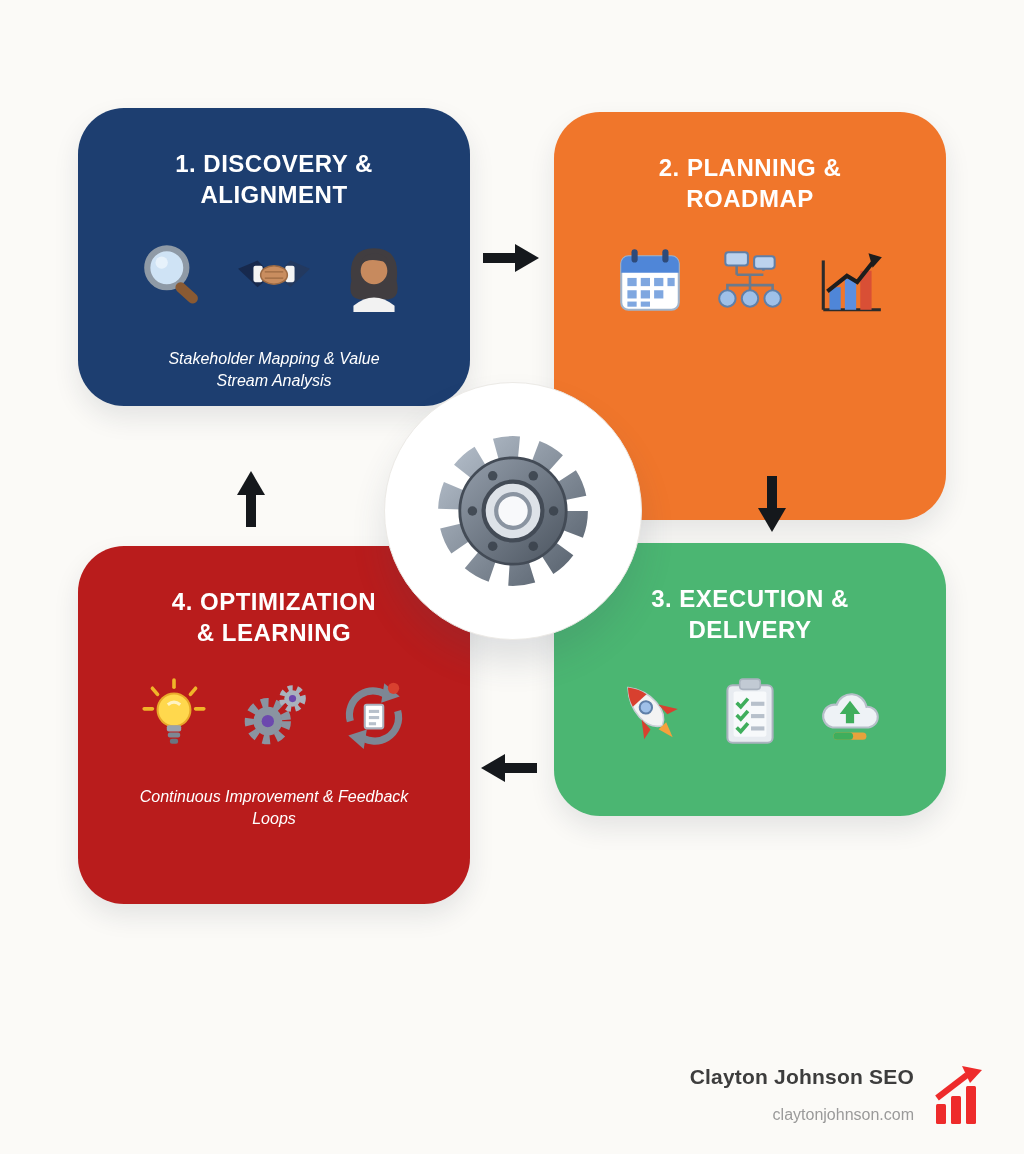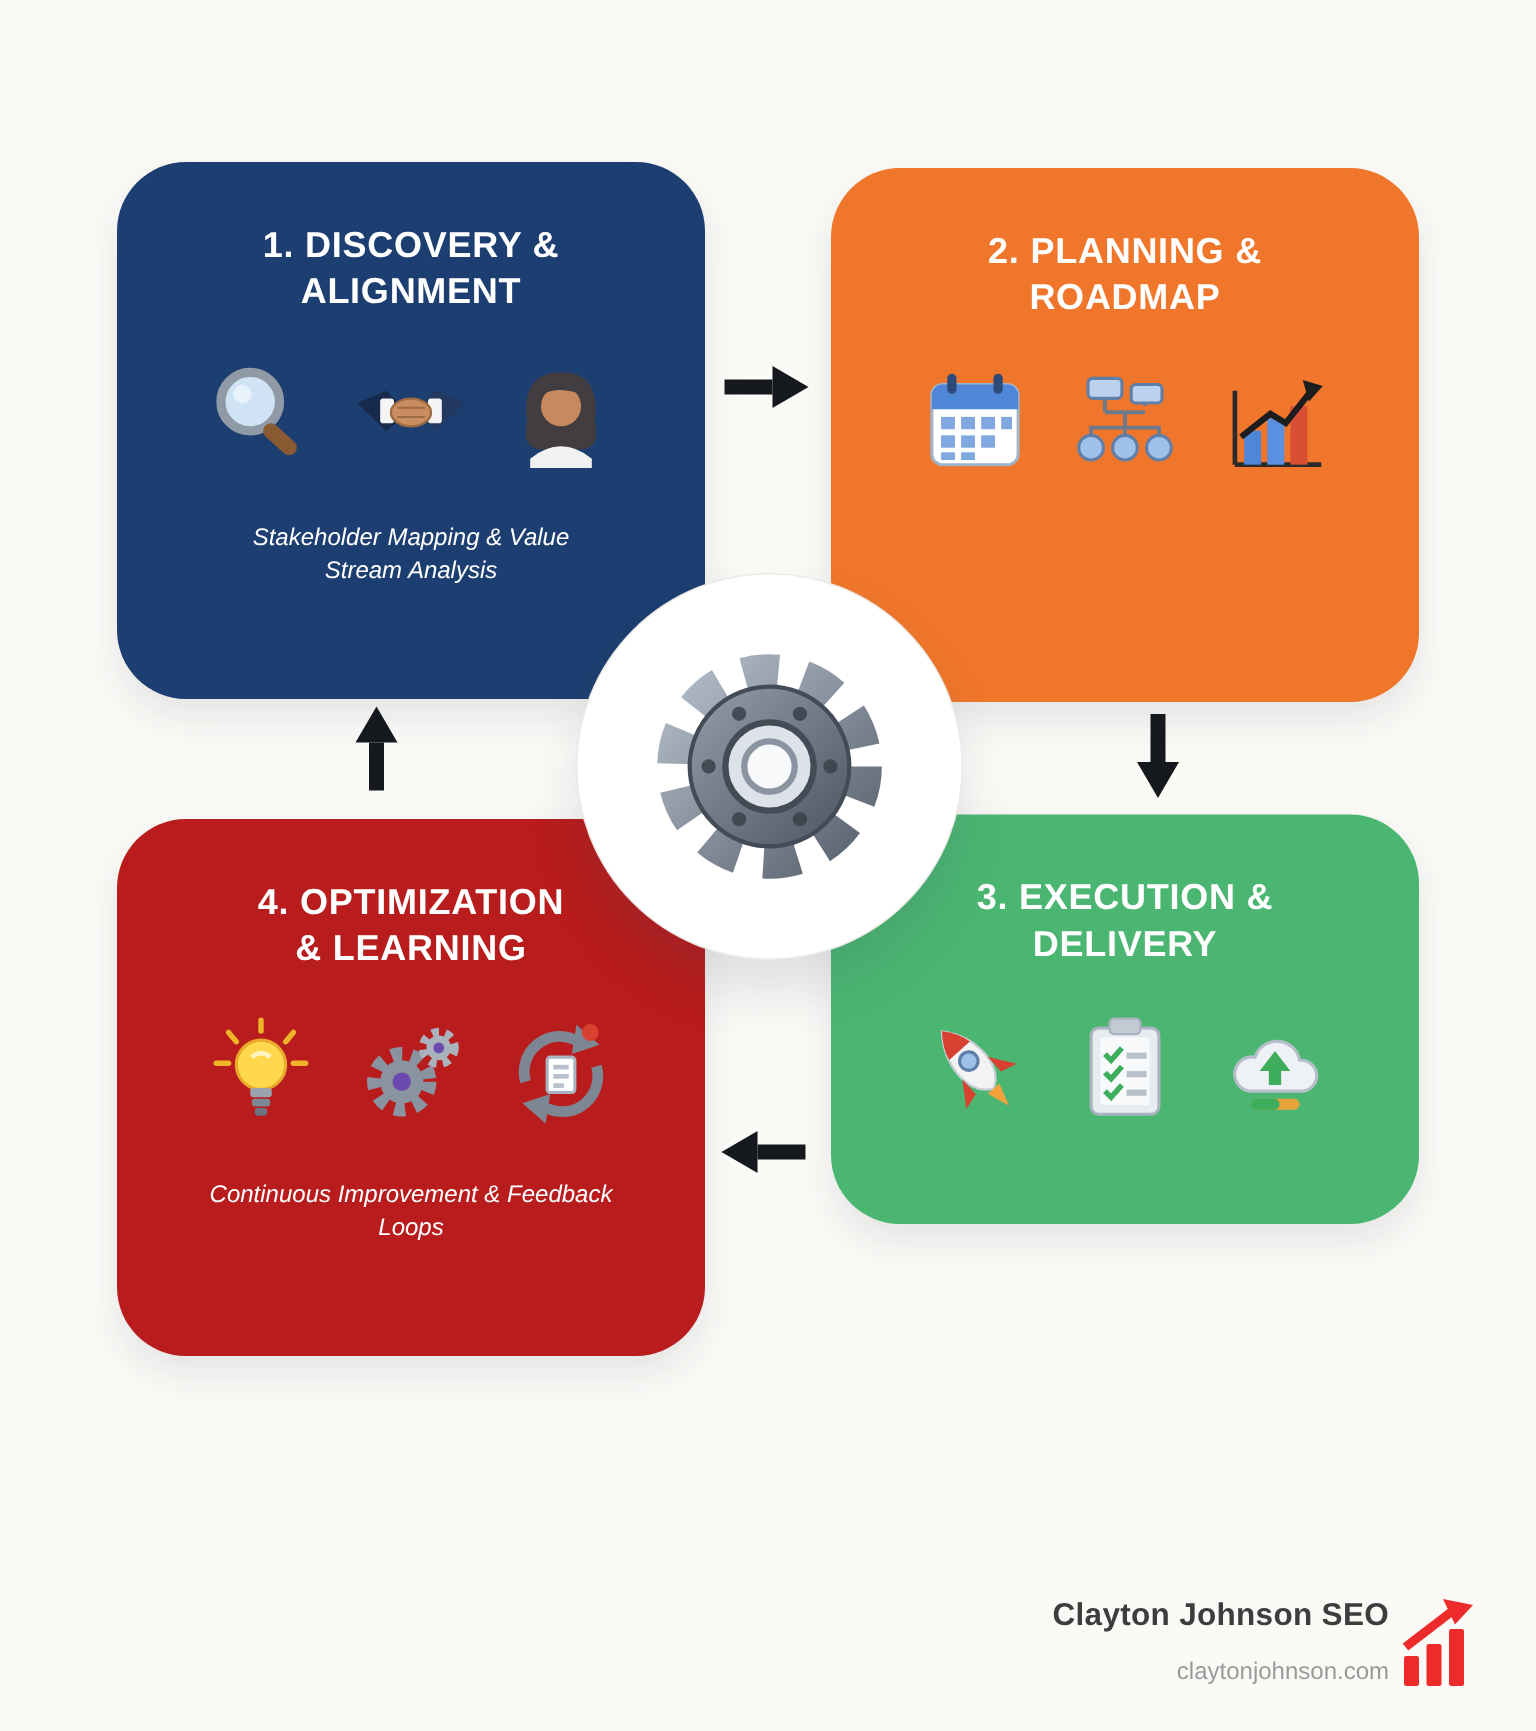--- a/index.html
+++ b/index.html
@@ -12,22 +12,22 @@
   .canvas{position:absolute;inset:0;}
 
   
   .card{
     position:absolute;
     border-radius:46px;
     box-shadow:0 12px 26px rgba(30,40,60,.10);
     display:flex;flex-direction:column;align-items:center;
     color:#fff;text-align:center;
   }
-  .card-1{left:78px;top:108px;width:392px;height:358px;}
-  .card-2{left:554px;top:112px;width:392px;height:356px;}
+  .card-1{left:78px;top:108px;width:392px;height:298px;}
+  .card-2{left:554px;top:112px;width:392px;height:408px;}
   .card-3{left:554px;top:543px;width:392px;height:273px;}
   .card-4{left:78px;top:546px;width:392px;height:358px;}
 
   .phase-title{
     font-size:24px;font-weight:700;letter-spacing:.5px;
     line-height:1.3;margin:40px auto 0;
   }
   .t1{max-width:262px;}
   .t2{max-width:232px;}
   .t3{max-width:242px;}
@@ -70,21 +70,21 @@
   .head-up{width:0;height:0;border-left:14px solid transparent;border-right:14px solid transparent;border-bottom:24px solid #15181c;}
 
   .arrow-tr{left:483px;top:244px;}
   .arrow-bl{left:481px;top:754px;}
   .arrow-rd{left:758px;top:476px;}
   .arrow-lu{left:237px;top:471px;}
 
   
   .footer{
     position:absolute;right:38px;bottom:30px;
-    display:flex;align-items:center;gap:8px;
+    display:flex;align-items:center;gap:20px;
   }
   .footer-text{text-align:right;}
   .brand{font-size:21px;font-weight:700;color:#3d3d3d;letter-spacing:.2px;}
   .website{font-size:16px;color:#9a9a9a;margin-top:17px;}
   .logo{width:52px;height:58px;}
   .logo svg{width:100%;height:100%;}
 </style>
 </head>
 <body>
 

